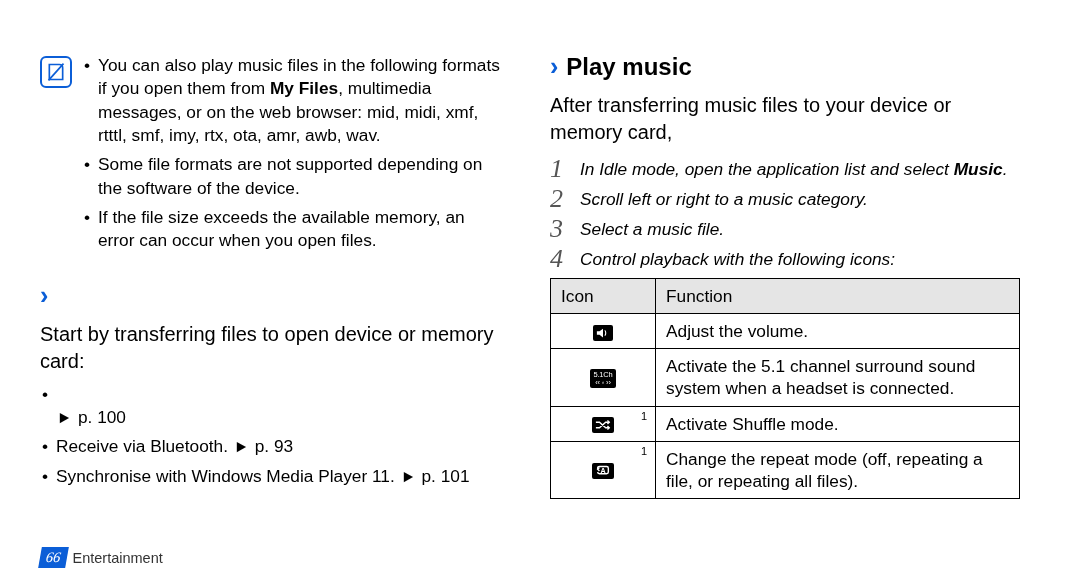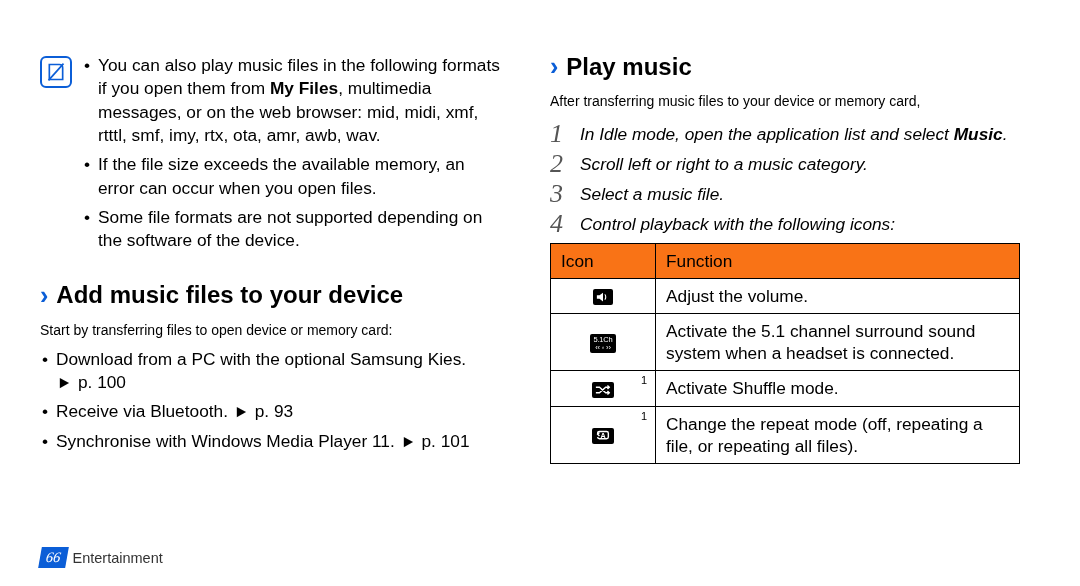--- a/index.html
+++ b/index.html
@@ -78,21 +78,21 @@
     color: #000;
   }
   .subhead .chev {
     color: #0b5ed7;
     font-weight: 900;
     font-size: 25px;
     margin-right: 8px;
   }
 
   .para {
-    font-size: 14px;
+    font-size: 20px;
     line-height: 1.35;
     margin: 11px 0 8px 0;
   }
 
   .inline-marker {
     display: inline-block;
     transform: scale(0.9,1);
   }
 
   
@@ -132,21 +132,21 @@
   }
   table.icon-table th,
   table.icon-table td {
     border: 1px solid #000;
     padding: 6px 10px;
     text-align: left;
     vertical-align: middle;
     line-height: 1.28;
   }
   table.icon-table th {
-    background: #f97316;
+    background: #e5e5e5;
     font-weight: 400;
   }
   table.icon-table td.icon-cell {
     width: 84px;
     text-align: center;
     vertical-align: middle;
     position: relative;
   }
   .sup1 {
     position: absolute;
@@ -213,35 +213,34 @@
             <path d="M4 3 L16 3 Q20 3 20 7 L20 21 L4 21 Z" fill="none" stroke="#0b5ed7" stroke-width="2"></path>
             <path d="M3 22 L21 2" stroke="#0b5ed7" stroke-width="2"></path>
           </svg>
         </div>
       </div>
       <div class="info-body">
         <ul class="bullets">
           <li>
             <span>You can also play music files in the following formats if you open them from </span><b>My Files</b><span>, multimedia messages, or on the web browser: mid, midi, xmf, rtttl, smf, imy, rtx, ota, amr, awb, wav.</span>
           </li>
+          <li><span>Some file formats are not supported depending on the software of the device.</span></li>
           <li><span>If the file size exceeds the available memory, an error can occur when you open files.</span></li>
-          <li><span>Some file formats are not supported depending on the software of the device.</span></li>
         </ul>
       </div>
     </div>
 
     <div class="subhead">
       <span class="chev">›</span>
-      <span>Add music files to your device</span>
     </div>
     <div class="para">Start by transferring files to open device or memory card:</div>
 
     <ul class="bullets">
       <li>
-        <span>Download from a PC with the optional Samsung Kies. </span><br><span class="inline-marker">►</span> <span>p. 100</span>
+        <br><span class="inline-marker">►</span> <span>p. 100</span>
       </li>
       <li>
         <span>Receive via Bluetooth. </span><span class="inline-marker">►</span> <span>p. 93</span>
       </li>
       <li>
         <span>Synchronise with Windows Media Player 11. </span><span class="inline-marker">►</span> <span>p. 101</span>
       </li>
     </ul>
   </div>
 

